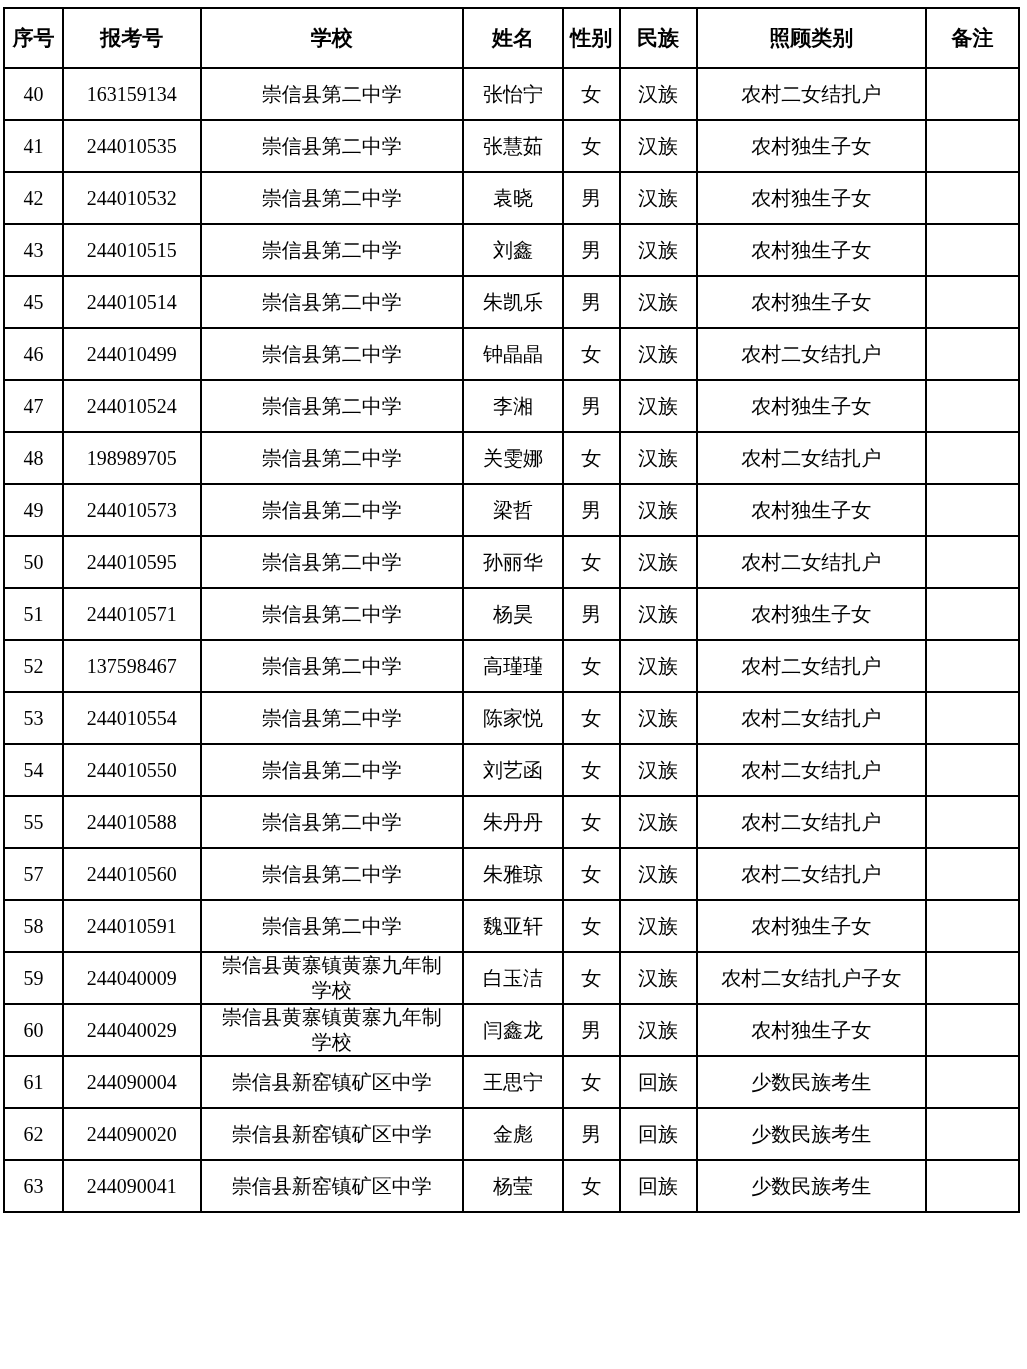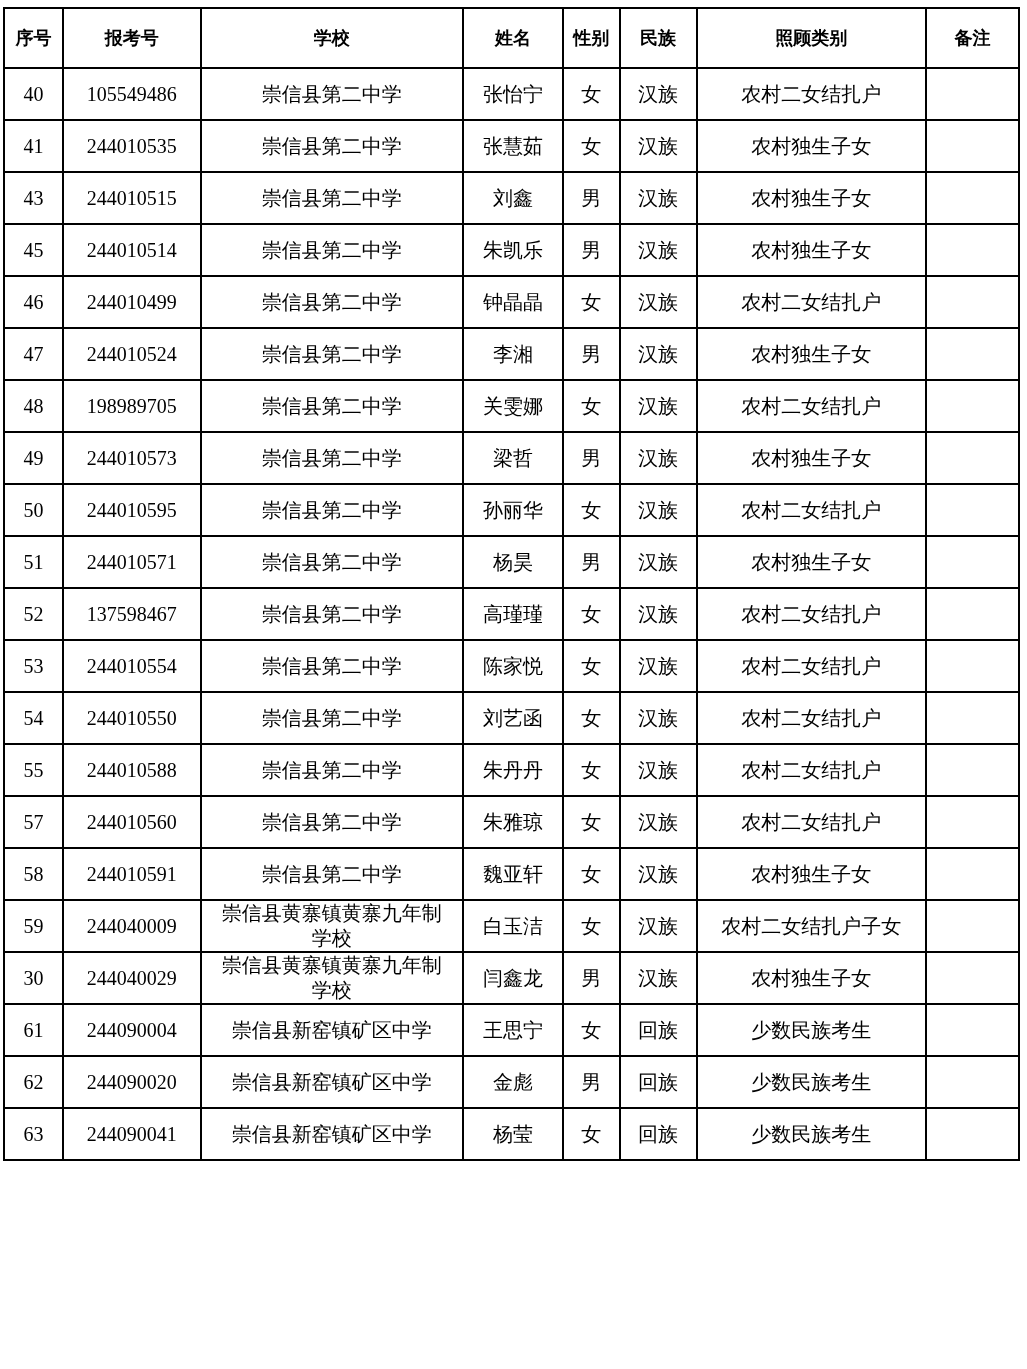--- a/index.html
+++ b/index.html
@@ -29,21 +29,21 @@
   table.roster td {
     border: 2px solid #000000;
     text-align: center;
     vertical-align: middle;
     padding: 0 2px;
     line-height: 1.25;
     overflow: hidden;
   }
   table.roster th {
     height: 58px;
-    font-size: 18px;
+    font-size: 21px;
     font-weight: bold;
   }
   table.roster td {
     height: 50px;
     font-size: 20px;
     font-weight: normal;
   }
   
   table.roster td.col-school {
     padding: 0 14px;
@@ -74,34 +74,44 @@
           <th>姓名</th>
           <th>性别</th>
           <th>民族</th>
           <th>照顾类别</th>
           <th>备注</th>
         </tr>
     </thead>
     <tbody id="table-body">
         <tr>
           <td class="col-index">40</td>
-          <td class="col-reg-no">105549486</td>
+          <td class="col-reg-no">163159134</td>
           <td class="col-school">崇信县第二中学</td>
           <td class="col-name">张怡宁</td>
           <td class="col-gender">女</td>
           <td class="col-ethnicity">汉族</td>
           <td class="col-care-category">农村二女结扎户</td>
           <td class="col-remark"></td>
         </tr>
         <tr>
           <td class="col-index">41</td>
           <td class="col-reg-no">244010535</td>
           <td class="col-school">崇信县第二中学</td>
           <td class="col-name">张慧茹</td>
           <td class="col-gender">女</td>
+          <td class="col-ethnicity">汉族</td>
+          <td class="col-care-category">农村独生子女</td>
+          <td class="col-remark"></td>
+        </tr>
+        <tr>
+          <td class="col-index">42</td>
+          <td class="col-reg-no">244010532</td>
+          <td class="col-school">崇信县第二中学</td>
+          <td class="col-name">袁晓</td>
+          <td class="col-gender">男</td>
           <td class="col-ethnicity">汉族</td>
           <td class="col-care-category">农村独生子女</td>
           <td class="col-remark"></td>
         </tr>
         <tr>
           <td class="col-index">43</td>
           <td class="col-reg-no">244010515</td>
           <td class="col-school">崇信县第二中学</td>
           <td class="col-name">刘鑫</td>
           <td class="col-gender">男</td>
@@ -243,21 +253,21 @@
           <td class="col-index">59</td>
           <td class="col-reg-no">244040009</td>
           <td class="col-school">崇信县黄寨镇黄寨九年制学校</td>
           <td class="col-name">白玉洁</td>
           <td class="col-gender">女</td>
           <td class="col-ethnicity">汉族</td>
           <td class="col-care-category">农村二女结扎户子女</td>
           <td class="col-remark"></td>
         </tr>
         <tr>
-          <td class="col-index">30</td>
+          <td class="col-index">60</td>
           <td class="col-reg-no">244040029</td>
           <td class="col-school">崇信县黄寨镇黄寨九年制学校</td>
           <td class="col-name">闫鑫龙</td>
           <td class="col-gender">男</td>
           <td class="col-ethnicity">汉族</td>
           <td class="col-care-category">农村独生子女</td>
           <td class="col-remark"></td>
         </tr>
         <tr>
           <td class="col-index">61</td>

